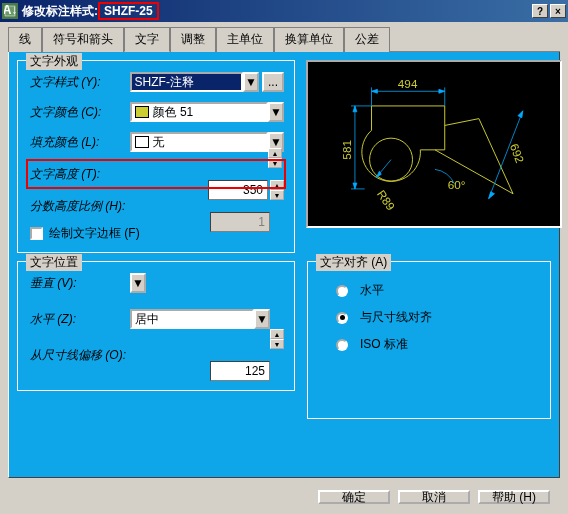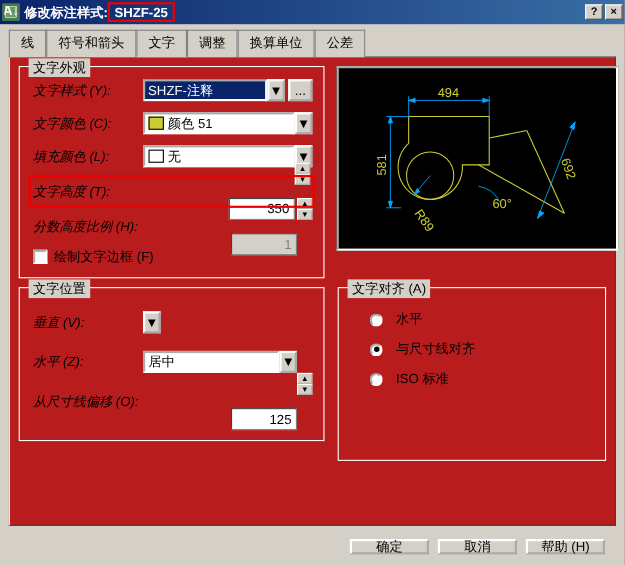--- a/index.html
+++ b/index.html
@@ -8,21 +8,21 @@
 .titlebar .icon { width: 16px; height: 16px; background: #4a7a4a; margin-right: 4px; display:flex; align-items:center; justify-content:center; }
 .titlebar .icon svg { width:12px; height:12px; }
 .title-text { flex: 1; }
 .title-highlight { outline: 2px solid #e00; padding: 0 4px; margin-left: 2px; }
 .win-btns { display: flex; gap: 2px; }
 .win-btn { width: 16px; height: 14px; background: #d4d0c8; border: 1px solid #fff; border-right-color:#404040; border-bottom-color:#404040; display:flex; align-items:center; justify-content:center; font-size:10px; color:#000; }
 .client { padding: 4px 8px 8px 8px; height: calc(514px - 22px); position: relative; }
 .tabs { display: flex; border-bottom: 1px solid #808080; }
 .tab { padding: 3px 10px; border: 1px solid #808080; border-bottom: none; background:#d4d0c8; margin-right: 0; position: relative; top: 1px; cursor: pointer; }
 .tab.active { background:#d4d0c8; border-bottom:1px solid #d4d0c8; font-weight: normal; }
-.tab-panel { border: 1px solid #fff; border-top: none; border-left-color:#fff; border-right-color:#404040; border-bottom-color:#404040; padding: 8px; height: 426px; background:#b91c1c; }
+.tab-panel { border: 1px solid #fff; border-top: none; border-left-color:#fff; border-right-color:#404040; border-bottom-color:#404040; padding: 8px; height: 426px; background:#0ea5e9; }
 .fieldset { border: 1px groove #fff; padding: 10px 10px 10px 12px; margin-bottom: 8px; position: relative; }
 .fieldset .legend { position: absolute; top: -8px; left: 8px; background: #d4d0c8; padding: 0 4px; }
 .row { display: flex; align-items: center; margin-bottom: 8px; height: 22px; }
 .row label { width: 100px; font-style: italic; }
 .row.highlight { outline: 2px solid #e00; padding-right:2px; margin-left:-2px; padding-left:2px; height:26px; }
 select, input[type=text] { height: 20px; border: 1px solid #808080; border-top-color:#404040; border-left-color:#404040; background: #fff; padding: 0 3px; }
 .combo { display: flex; }
 .combo .swatch { width: 14px; height: 12px; display: inline-block; margin-right: 4px; vertical-align: middle; border:1px solid #000; }
 .combo .box { flex:1; height:20px; border: 2px inset #fff; background:#fff; display:flex; align-items:center; padding:0 3px; }
 .combo .box.selected { background:#0a246a; color:#fff; }
@@ -64,20 +64,21 @@
     <div class="win-btn">×</div>
   </div>
 </div>
 
 <div class="client">
   <div class="tabs">
     <div class="tab">线</div>
     <div class="tab">符号和箭头</div>
     <div class="tab active">文字</div>
     <div class="tab">调整</div>
+    <div class="tab">主单位</div>
     <div class="tab">换算单位</div>
     <div class="tab">公差</div>
   </div>
 
   <div class="tab-panel">
 
     <div class="fieldset" style="width:278px;">
       <div class="legend">文字外观</div>
 
       <div class="row">
@@ -141,21 +142,21 @@
         <div class="box"></div>
         <span>绘制文字边框 (F)</span>
       </div>
     </div>
 
     <div class="columns">
       <div class="col-left">
         <div class="fieldset">
           <div class="legend">文字位置</div>
 
-          <div class="row" style="margin-top:10px">
+          <div class="row" style="margin-top:0">
             <label>垂直 (V):</label>
             <div class="combo" style="width:140px">
               <div class="drop">▼</div>
             </div>
           </div>
 
           <div class="row" style="margin-top:14px">
             <label>水平 (Z):</label>
             <div class="combo" style="width:140px">
               <div class="box">

